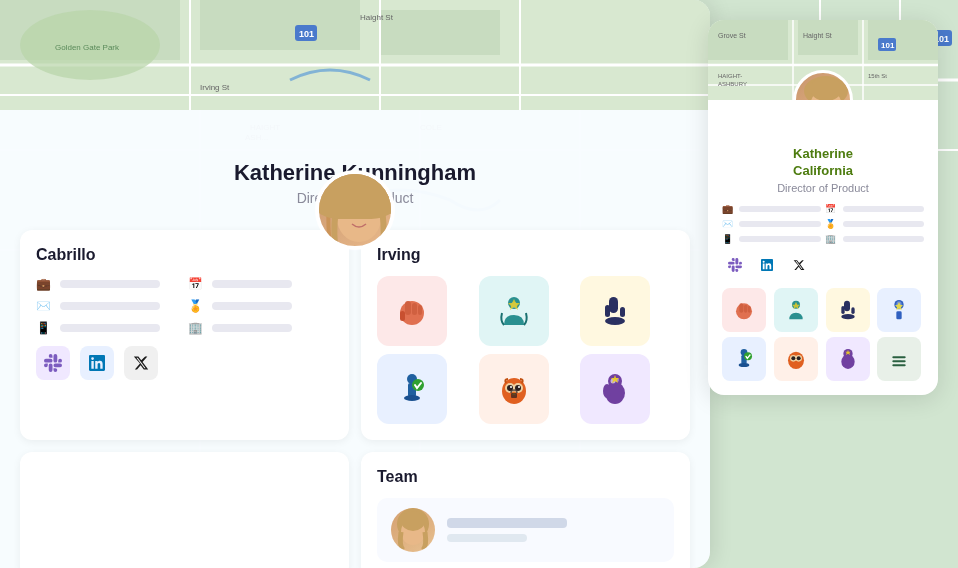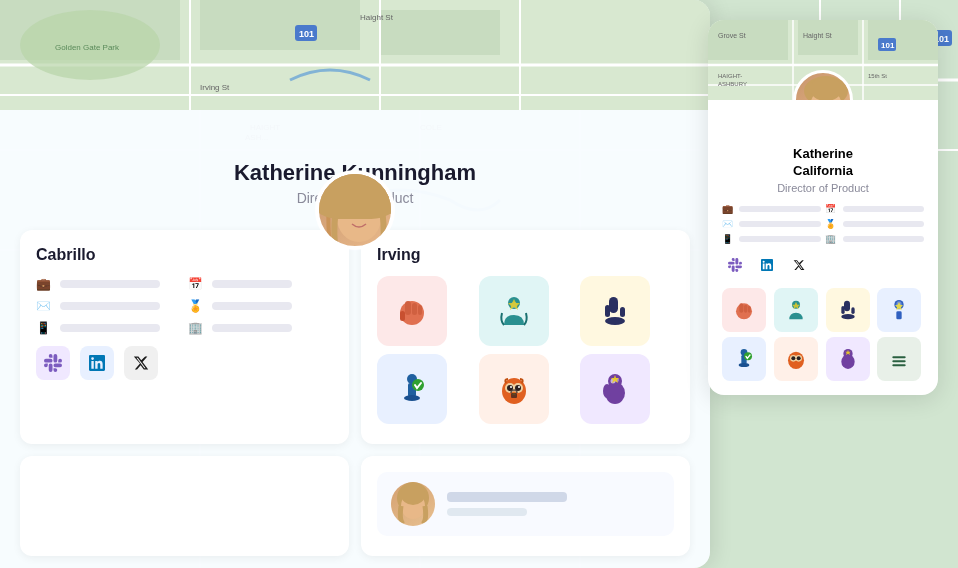--- a/index.html
+++ b/index.html
@@ -299,21 +299,21 @@
 
     .secondary-profile-area {
       position: relative;
       padding-top: 36px;
       text-align: center;
     }
 
     .secondary-name {
       font-size: 13px;
       font-weight: 700;
-      color: #000000;
+      color: #4d7c0f;
       line-height: 1.3;
     }
 
     .secondary-role {
       font-size: 11px;
       color: #8a8a9a;
       margin-top: 2px;
       margin-bottom: 10px;
     }
 
@@ -620,20 +620,21 @@
         <div class="bio-line-group">
           <div class="placeholder-line" style="max-width:130px; height:8px"></div>
           <div class="placeholder-line" style="max-width:120px; height:8px"></div>
           <div class="placeholder-line" style="max-width:110px; height:8px"></div>
           <div class="placeholder-line" style="max-width:90px; height:8px"></div>
         </div>
       </div>
     </div>
 
     <div class="card">
+      <div class="card-title">Team</div>
       <div class="team-member">
         <div class="team-avatar">
           <svg viewBox="0 0 44 44" width="44" height="44">
             <ellipse cx="22" cy="16" rx="16" ry="16" fill="#c8a060"></ellipse>
             <ellipse cx="22" cy="24" rx="12" ry="13" fill="#e8b888"></ellipse>
             <ellipse cx="22" cy="13" rx="12" ry="10" fill="#c8a060"></ellipse>
             <path d="M 10 24 Q 8 38 12 42" stroke="#c8a060" stroke-width="5" fill="none"></path>
             <path d="M 34 24 Q 36 38 32 42" stroke="#c8a060" stroke-width="5" fill="none"></path>
           </svg>
         </div>

